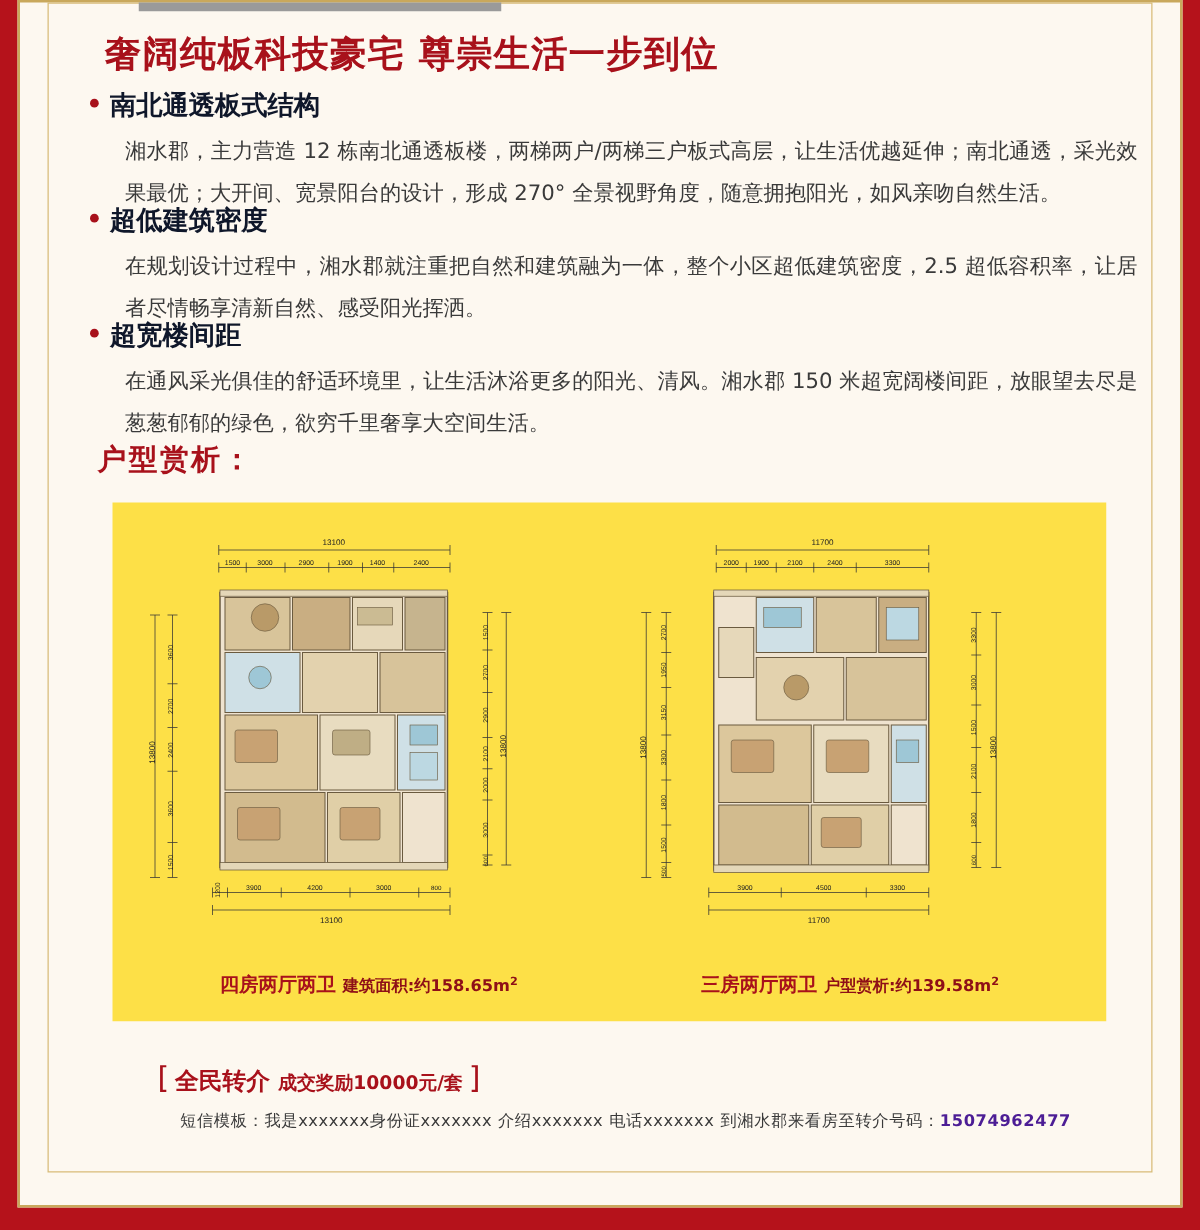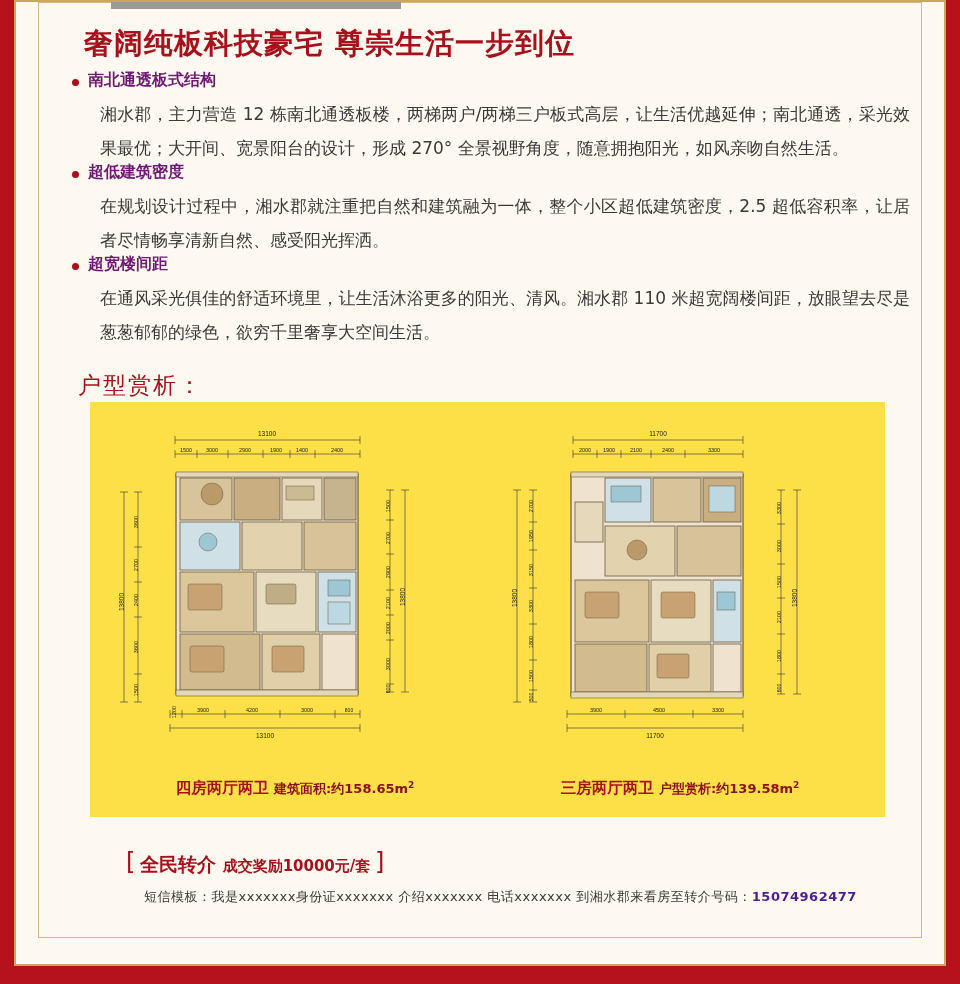--- a/index.html
+++ b/index.html
@@ -34,38 +34,38 @@
   h1.main-title{
     position:absolute;left:68px;top:22px;margin:0;
     font-size:29px;font-weight:bold;color:#a8111b;
     letter-spacing:1px;
     font-family:"DejaVu Sans","Liberation Sans",sans-serif;
   }
 
   .section{position:absolute;left:56px;right:24px;}
   .sec-head{
     position:relative;
-    font-size:16px;font-weight:bold;color:#701a75;
+    font-size:21px;font-weight:bold;color:#0f172a;
     padding-left:16px;margin:0 0 6px 0;
     font-family:"DejaVu Sans","Liberation Sans",sans-serif;
   }
   .sec-head::before{
     content:"";position:absolute;left:0;top:9px;
     width:7px;height:7px;border-radius:50%;
     background:#a8111b;
   }
   .sec-body{
     font-size:17px;line-height:2.0;color:#3a3a3a;
     padding-left:28px;padding-right:10px;text-align:justify;
     font-family:"DejaVu Sans","Liberation Sans",sans-serif;
   }
 
   .hx-title{
-    position:absolute;left:62px;top:368px;
-    font-size:23px;font-weight:normal;color:#a8111b;
+    position:absolute;left:62px;top:350px;
+    font-size:23px;font-weight:bold;color:#a8111b;
     letter-spacing:2px;
     font-family:"DejaVu Sans","Liberation Sans",sans-serif;
   }
 
   
   .plan-panel{
     position:absolute;left:74px;top:400px;width:795px;height:415px;
     background:#fde047;
   }
   .plan-col{position:absolute;top:0;width:390px;height:415px;}
@@ -124,21 +124,21 @@
       <div class="sec-body">湘水郡，主力营造 12 栋南北通透板楼，两梯两户/两梯三户板式高层，让生活优越延伸；南北通透，采光效果最优；大开间、宽景阳台的设计，形成 270° 全景视野角度，随意拥抱阳光，如风亲吻自然生活。</div>
     </div>
 
     <div class="section" style="top:160px;">
       <p class="sec-head">超低建筑密度</p>
       <div class="sec-body">在规划设计过程中，湘水郡就注重把自然和建筑融为一体，整个小区超低建筑密度，2.5 超低容积率，让居者尽情畅享清新自然、感受阳光挥洒。</div>
     </div>
 
     <div class="section" style="top:252px;">
       <p class="sec-head">超宽楼间距</p>
-      <div class="sec-body">在通风采光俱佳的舒适环境里，让生活沐浴更多的阳光、清风。湘水郡 110 米超宽阔楼间距，放眼望去尽是葱葱郁郁的绿色，欲穷千里奢享大空间生活。</div>
+      <div class="sec-body">在通风采光俱佳的舒适环境里，让生活沐浴更多的阳光、清风。湘水郡 150 米超宽阔楼间距，放眼望去尽是葱葱郁郁的绿色，欲穷千里奢享大空间生活。</div>
     </div>
 
     <div class="hx-title">户型赏析：</div>
 
     <div class="plan-panel">
 
       <div class="plan-col left">
         <svg class="plan" width="390" height="380" viewBox="0 0 390 380">
 
           <g stroke="#333" stroke-width="0.6" fill="none">

